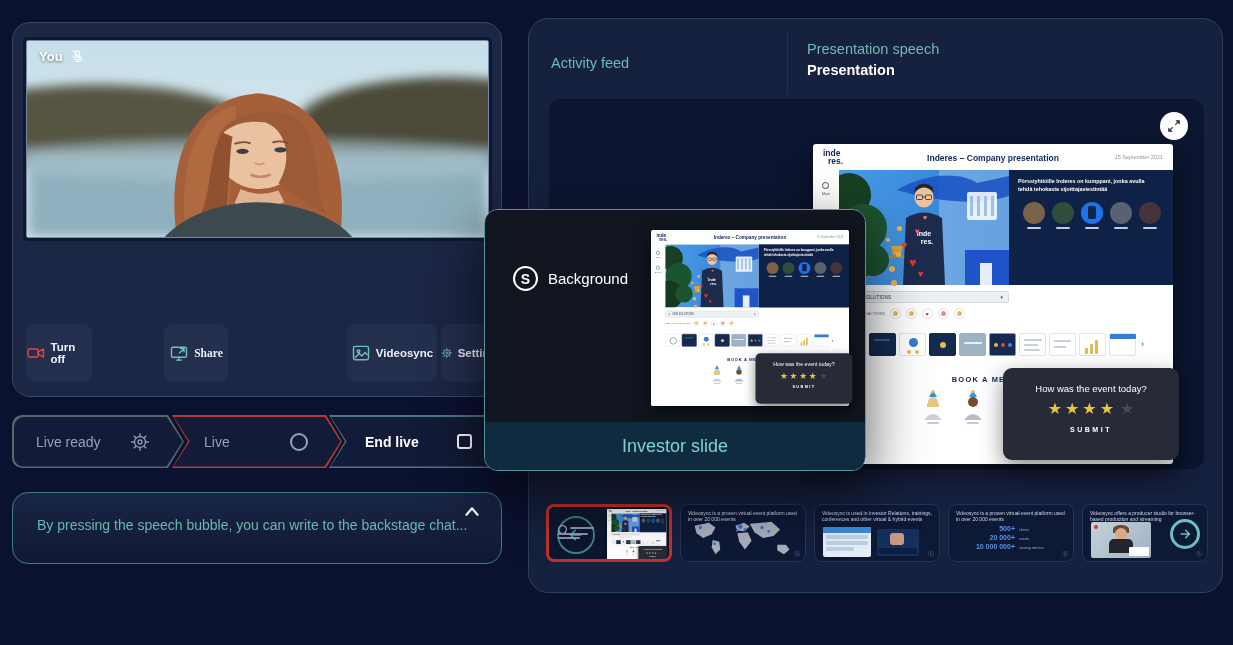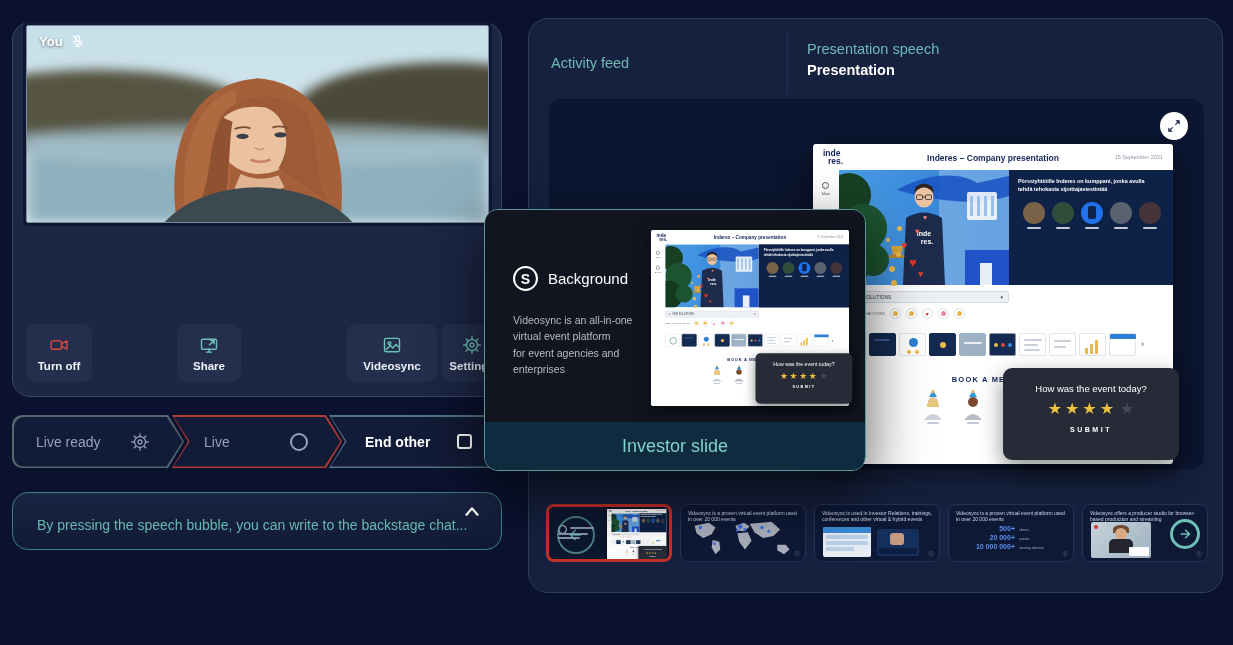--- a/index.html
+++ b/index.html
@@ -8,34 +8,34 @@
     position: relative; overflow: hidden;
     background: #0b1230;
     font-family: "Liberation Sans", sans-serif;
     color: #eef1f8;
   }
   .abs { position:absolute; }
 
   
   #left-panel { position:absolute; left:12px; top:22px; width:490px; height:375px;
     background:#1c2645; border:1px solid #3a4765; border-radius:18px; }
-  #video { position:absolute; left:13px; top:2px; width:463px; height:198px;
+  #video { position:absolute; left:13px; top:17px; width:463px; height:198px;
     border:1px solid #7c87a0; outline:3px solid #0e1833; background:#9db8c4; overflow:hidden; border-radius:2px; }
   #video svg { display:block; width:100%; height:100%; }
   #you-row { position:absolute; left:12px; top:8px; display:flex; align-items:center; gap:7px;
     font-size:13px; font-weight:bold; color:#fff; text-shadow:0 1px 3px rgba(0,0,0,.5); }
 
   .ctrl-btn { position:absolute; top:301px; height:58px; background:#242f4e; border-radius:9px;
-    display:flex; flex-direction:column; align-items:center; justify-content:center; gap:5px;
+    display:flex; flex-direction:row; align-items:center; justify-content:center; gap:5px;
     color:#eef1f8; font-size:11.5px; font-weight:bold; cursor:pointer; }
   .ctrl-btn svg { width:20px; height:20px; stroke:#6fc0b8; fill:none; stroke-width:1.7; stroke-linecap:round; stroke-linejoin:round; }
   #btn-turnoff { left:13px; width:66px; }
   #btn-turnoff svg { stroke:#e2483d; }
   #btn-unmute { left:83px; width:64px; }
-  #btn-share { left:164px; width:64px; }
+  #btn-share { left:151px; width:64px;font-family:Liberation Serif, serif; }
   #btn-bg { left:334px; width:90px; }
   #btn-settings { left:428px; width:62px; }
 
   
   .seg { position:absolute; top:415px; height:53px; }
   .seg-b, .seg-i { position:absolute; }
   .seg-b { inset:0; }
   .seg-i { inset:1.5px; background:#121b37; }
   .seg-content { position:absolute; inset:0; display:flex; align-items:center; justify-content:space-between;
     font-size:14px; color:#97a1ba; }
@@ -49,21 +49,21 @@
   #seg-live .seg-content { padding:0 34px 0 32px; }
   #seg-end { left:329px; width:191px; }
   #seg-end .seg-b, #seg-end .seg-i { clip-path: polygon(0 0, 100% 0, 100% 100%, 0 100%, 16px 50%); border-radius:0 10px 10px 0; }
   #seg-end .seg-b { background:#53767e; }
   #seg-end .seg-content { padding:0 48px 0 36px; color:#ffffff; font-weight:bold; }
   .icon-ring { width:18px; height:18px; border:2px solid #98a2bb; border-radius:50%; }
   .icon-square { width:15px; height:15px; border:2px solid #ffffff; border-radius:3px; }
   .seg svg { width:20px; height:20px; stroke:#8e99b4; fill:none; stroke-width:1.6; stroke-linecap:round; }
 
   
-  #hint { position:absolute; left:12px; top:492px; width:490px; height:58px;
+  #hint { position:absolute; left:12px; top:492px; width:490px; height:72px;
     border:1px solid #3f7f83; border-radius:16px;
     background:linear-gradient(180deg,#1a2545,#101a33); }
   #hint-text { position:absolute; left:24px; top:24px; font-size:14px; color:#68b8b2; }
   #hint-chevron { position:absolute; right:18px; top:8px; cursor:pointer; }
   #hint-chevron svg { width:22px; height:22px; stroke:#fff; stroke-width:2.4; fill:none; stroke-linecap:round; stroke-linejoin:round; }
 
   
   #right-panel { position:absolute; left:528px; top:18px; width:695px; height:575px;
     background:#16213f; border:1px solid #2b4254; border-radius:20px; }
   #tab-activity { position:absolute; left:22px; top:36px; font-size:14.5px; color:#6fbab4; cursor:pointer; }
@@ -296,21 +296,21 @@
     <div class="seg-i"></div>
   <div class="seg-content">
     <span>Live</span>
     <span class="icon-ring"></span>
   </div>
 </div>
 <div class="seg" id="seg-end">
   <div class="seg-b"></div>
     <div class="seg-i"></div>
   <div class="seg-content">
-    <span>End other</span>
+    <span>End live</span>
     <span class="icon-square"></span>
   </div>
 </div>
 
 <div id="hint">
   <div id="hint-text">By pressing the speech bubble, you can write to the backstage chat...</div>
   <div id="hint-chevron">
     <svg viewBox="0 0 24 24">
         <path d="M6 15l6-7 6 7"></path>
       </svg>
@@ -848,25 +848,20 @@
     <span class="sbadge">Ⓢ</span>
   </div>
 </div>
 
 <div id="overlay">
   <div id="ov-body">
     <div id="ov-logo-row">
       <span id="ov-logo-circle">S</span>
       <span id="ov-brand">Background</span>
     </div>
-    <div id="ov-desc">
-      <div>Videosync is an all-in-one</div>
-      <div>virtual event platform</div>
-      <div>for event agencies and enterprises</div>
-    </div>
     <div id="ov-slide-host">
       <div class="slide-scale" style="transform:scale(0.55);">
   <div class="inner-slide">
     <div class="is-logo">
       <div>inde</div>
       <div class="l2">res.</div>
     </div>
     <div class="is-title">Inderes – Company presentation</div>
     <div class="is-date">15 September 2021</div>
 

